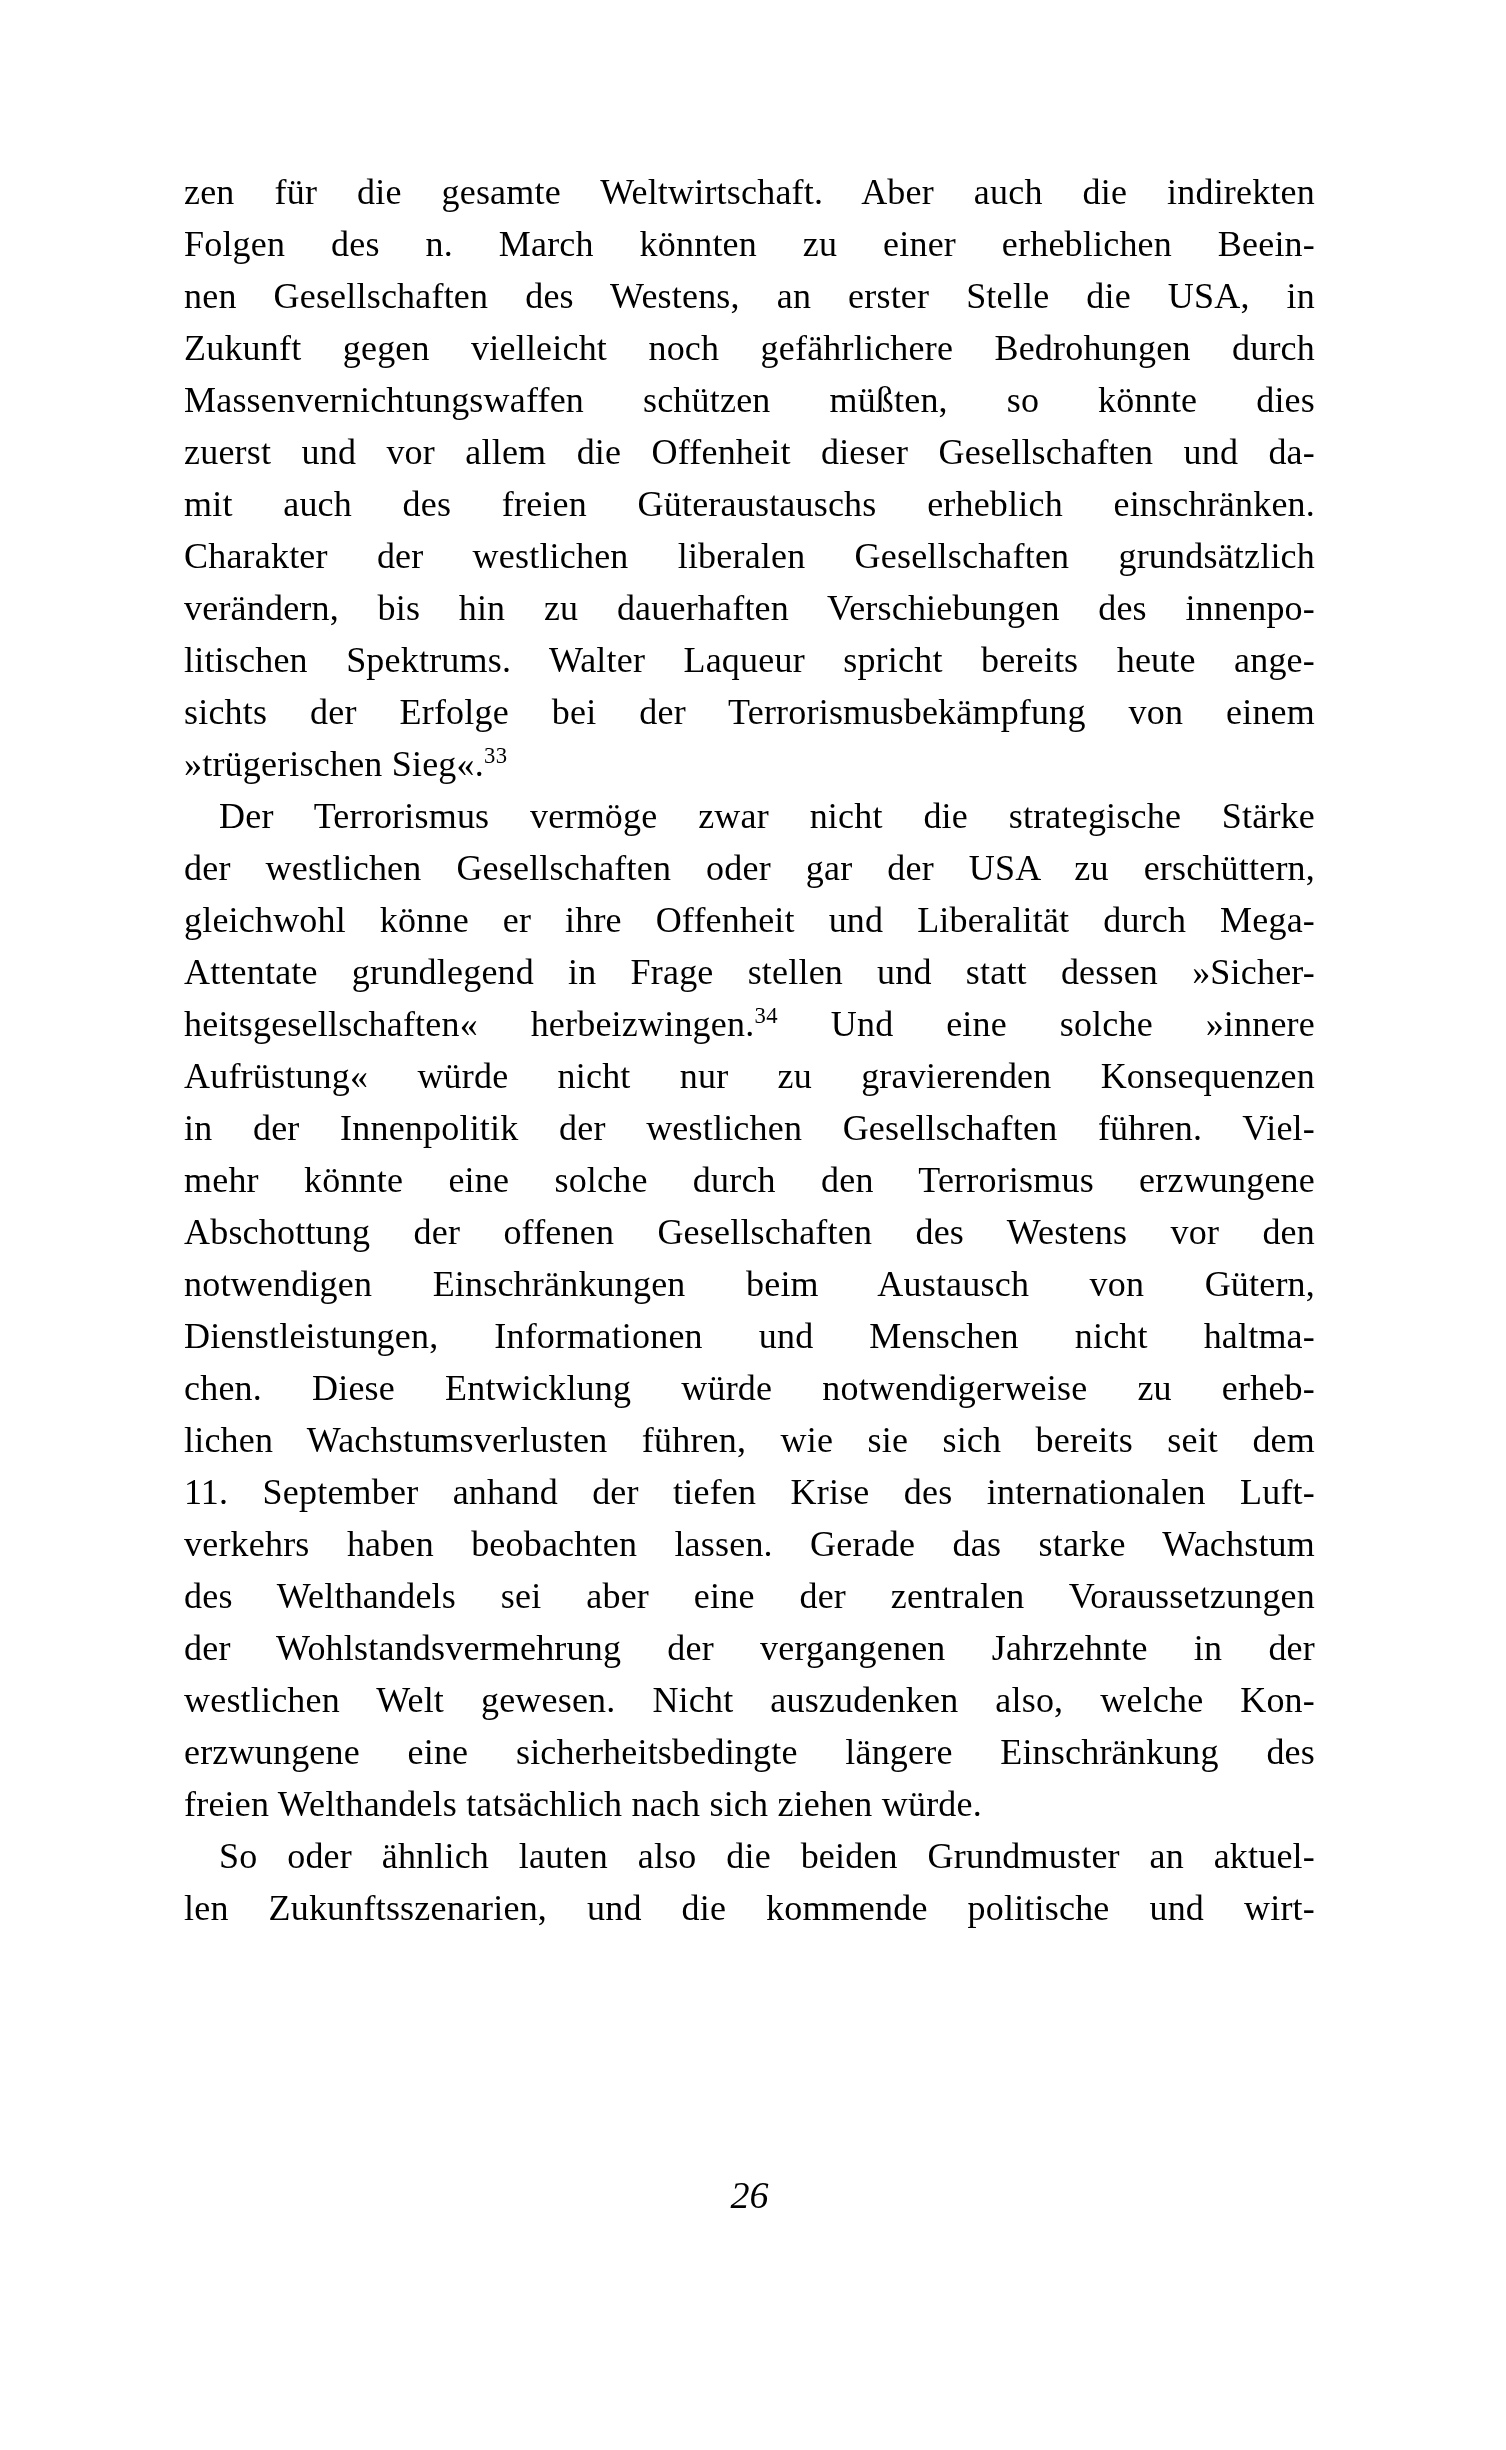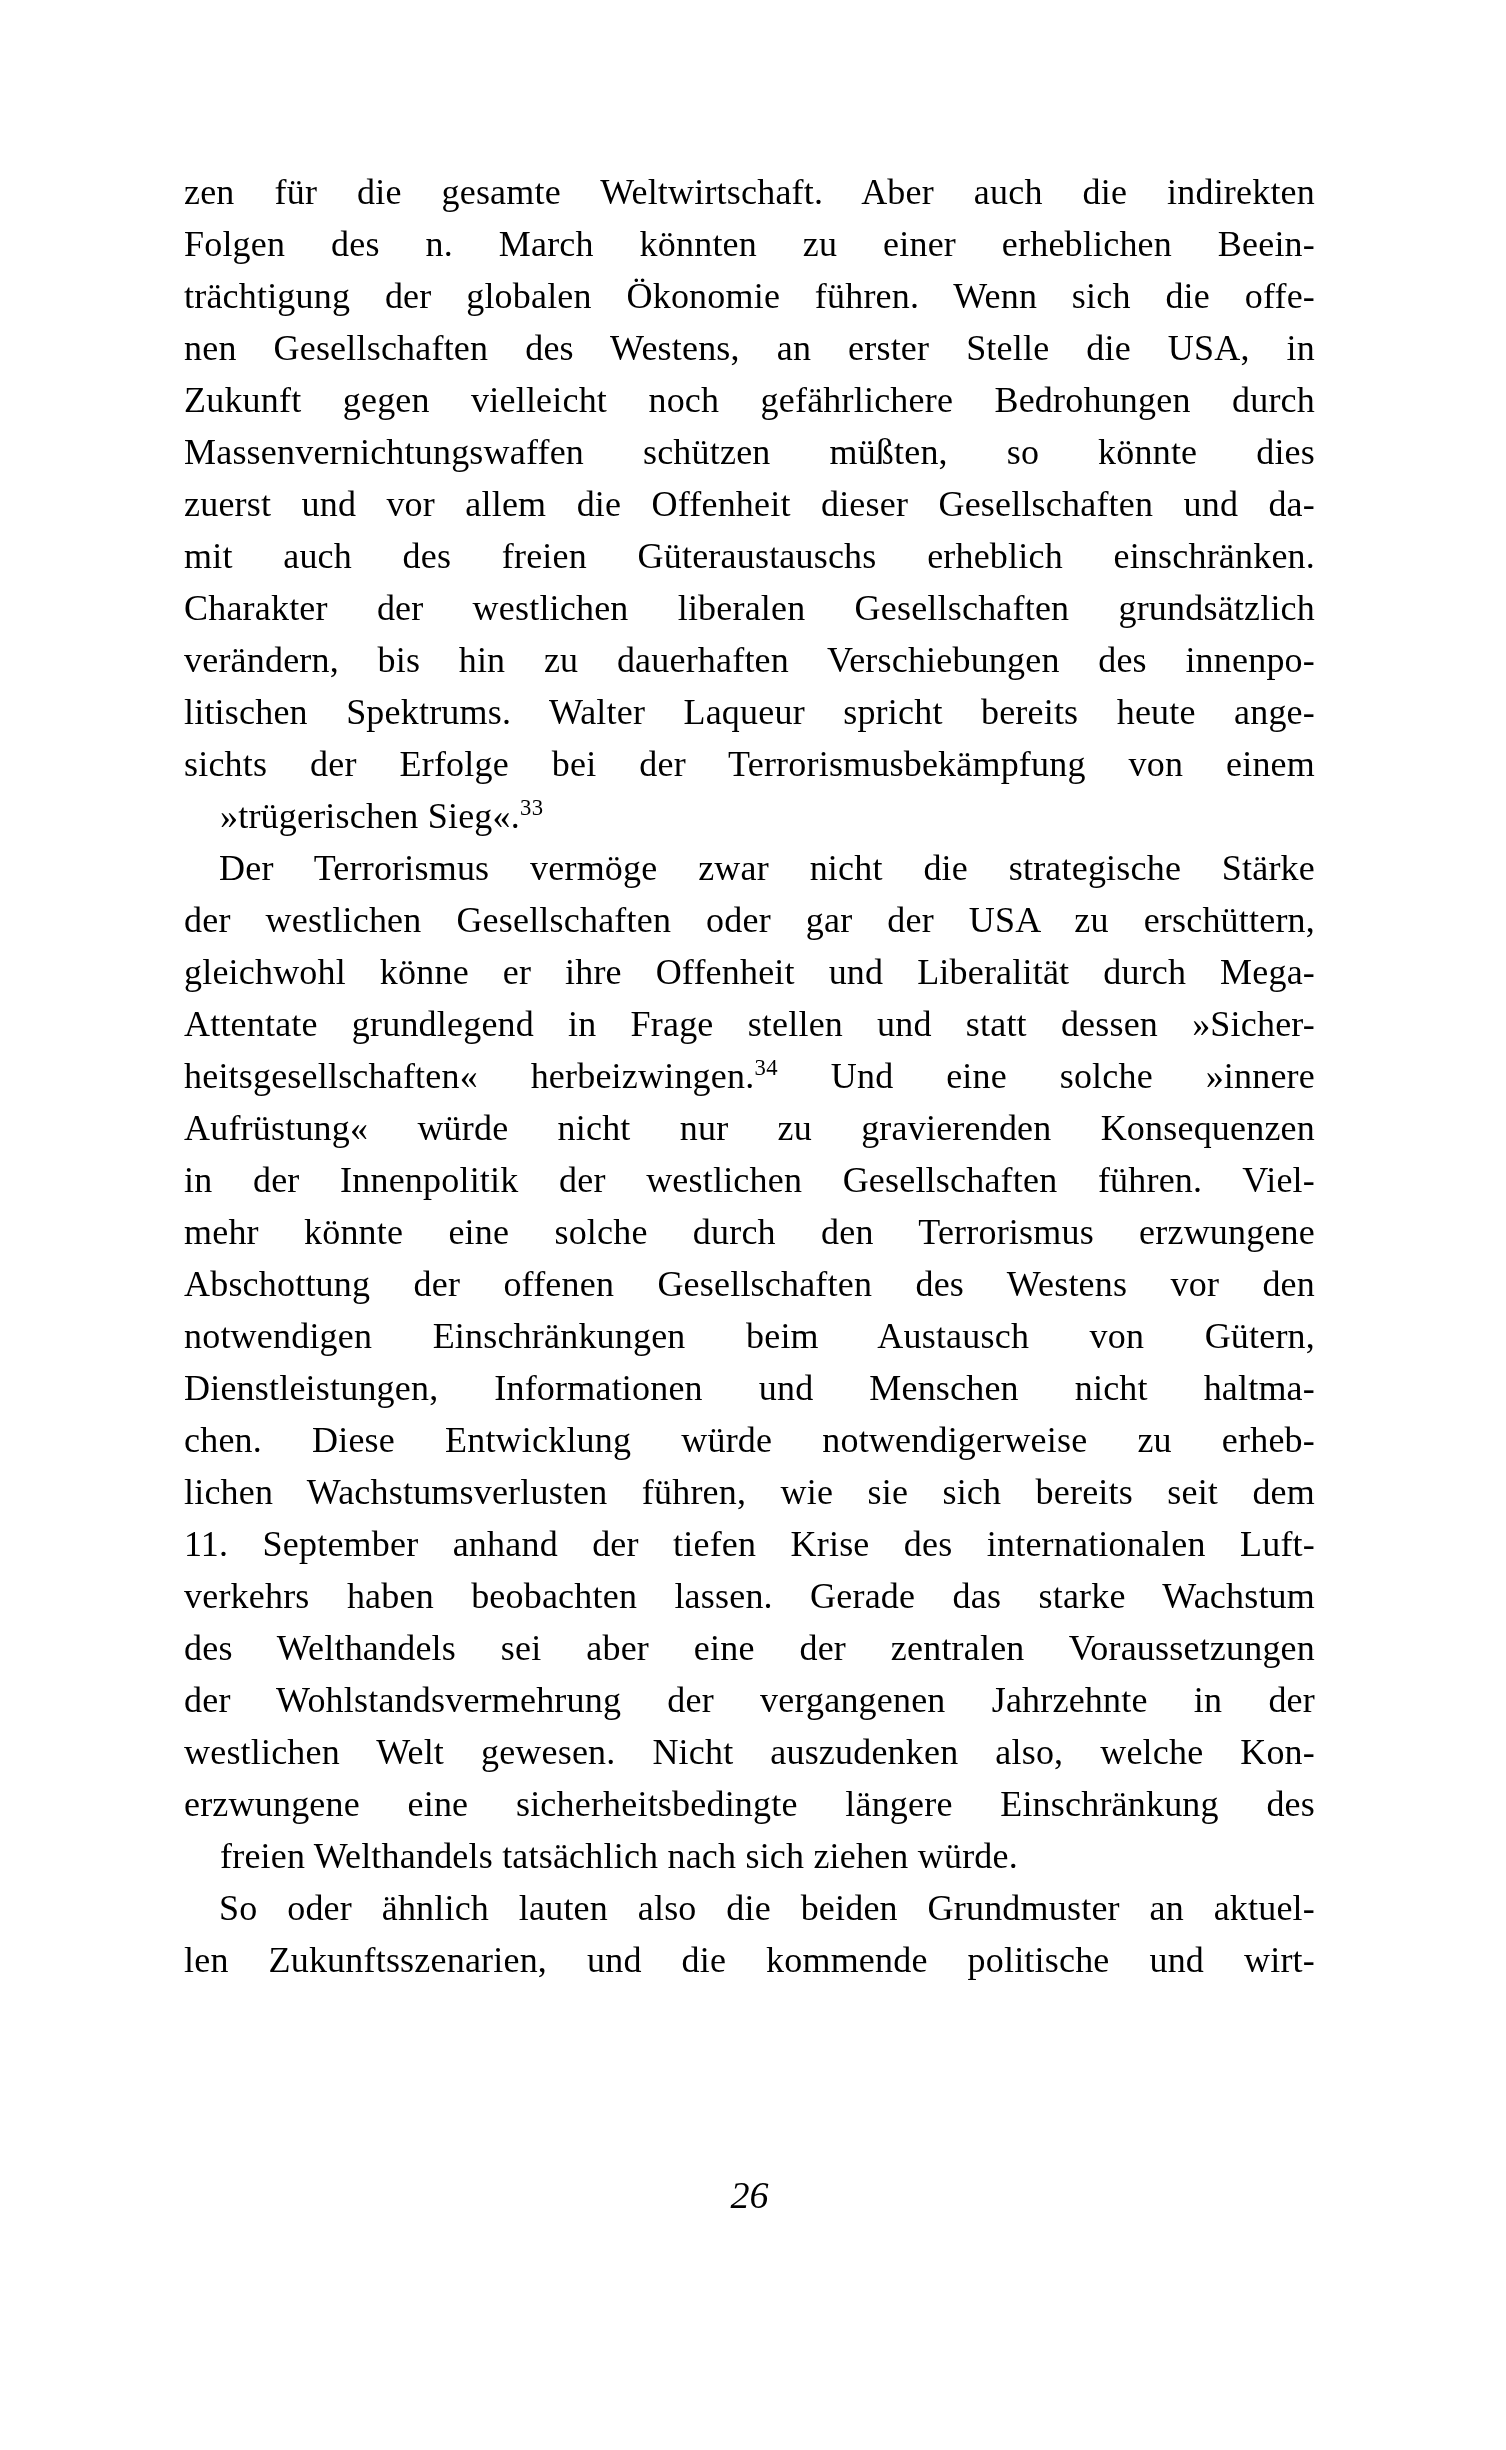--- a/index.html
+++ b/index.html
@@ -28,21 +28,20 @@
     line-height: 52px;
     height: 52px;
     overflow: hidden;
     text-align: justify;
     text-align-last: justify;
     letter-spacing: 0.2px;
   }
   .line.no-just {
     text-align: left;
     text-align-last: left;
-    margin-left: 36px;
   }
   .line.indent {
     padding-left: 35px;
   }
   .line sup {
     font-size: 22.7px;
     line-height: 0;
     vertical-align: super;
     letter-spacing: 0.5px;
   }
@@ -57,21 +56,20 @@
     font-style: italic;
   }
 </style>
 </head>
 <body>
 
 <div class="page">
   <main class="text-block" id="text-block">
       <div class="line"><span>zen für die gesamte Weltwirtschaft. Aber auch die indirekten</span></div>
       <div class="line"><span>Folgen des n. March könnten zu einer erheblichen Beein-</span></div>
-      <div class="line"><span>trächtigung der globalen Ökonomie führen. Wenn sich die offe-</span></div>
       <div class="line"><span>nen Gesellschaften des Westens, an erster Stelle die USA, in</span></div>
       <div class="line"><span>Zukunft gegen vielleicht noch gefährlichere Bedrohungen durch</span></div>
       <div class="line"><span>Massenvernichtungswaffen schützen müßten, so könnte dies</span></div>
       <div class="line"><span>zuerst und vor allem die Offenheit dieser Gesellschaften und da-</span></div>
       <div class="line"><span>mit auch des freien Güteraustauschs erheblich einschränken.</span></div>
       <div class="line"><span>Charakter der westlichen liberalen Gesellschaften grundsätzlich</span></div>
       <div class="line"><span>verändern, bis hin zu dauerhaften Verschiebungen des innenpo-</span></div>
       <div class="line"><span>litischen Spektrums. Walter Laqueur spricht bereits heute ange-</span></div>
       <div class="line"><span>sichts der Erfolge bei der Terrorismusbekämpfung von einem</span></div>
       <div class="line no-just"><span>»trügerischen Sieg«.</span><sup>33</sup></div>

